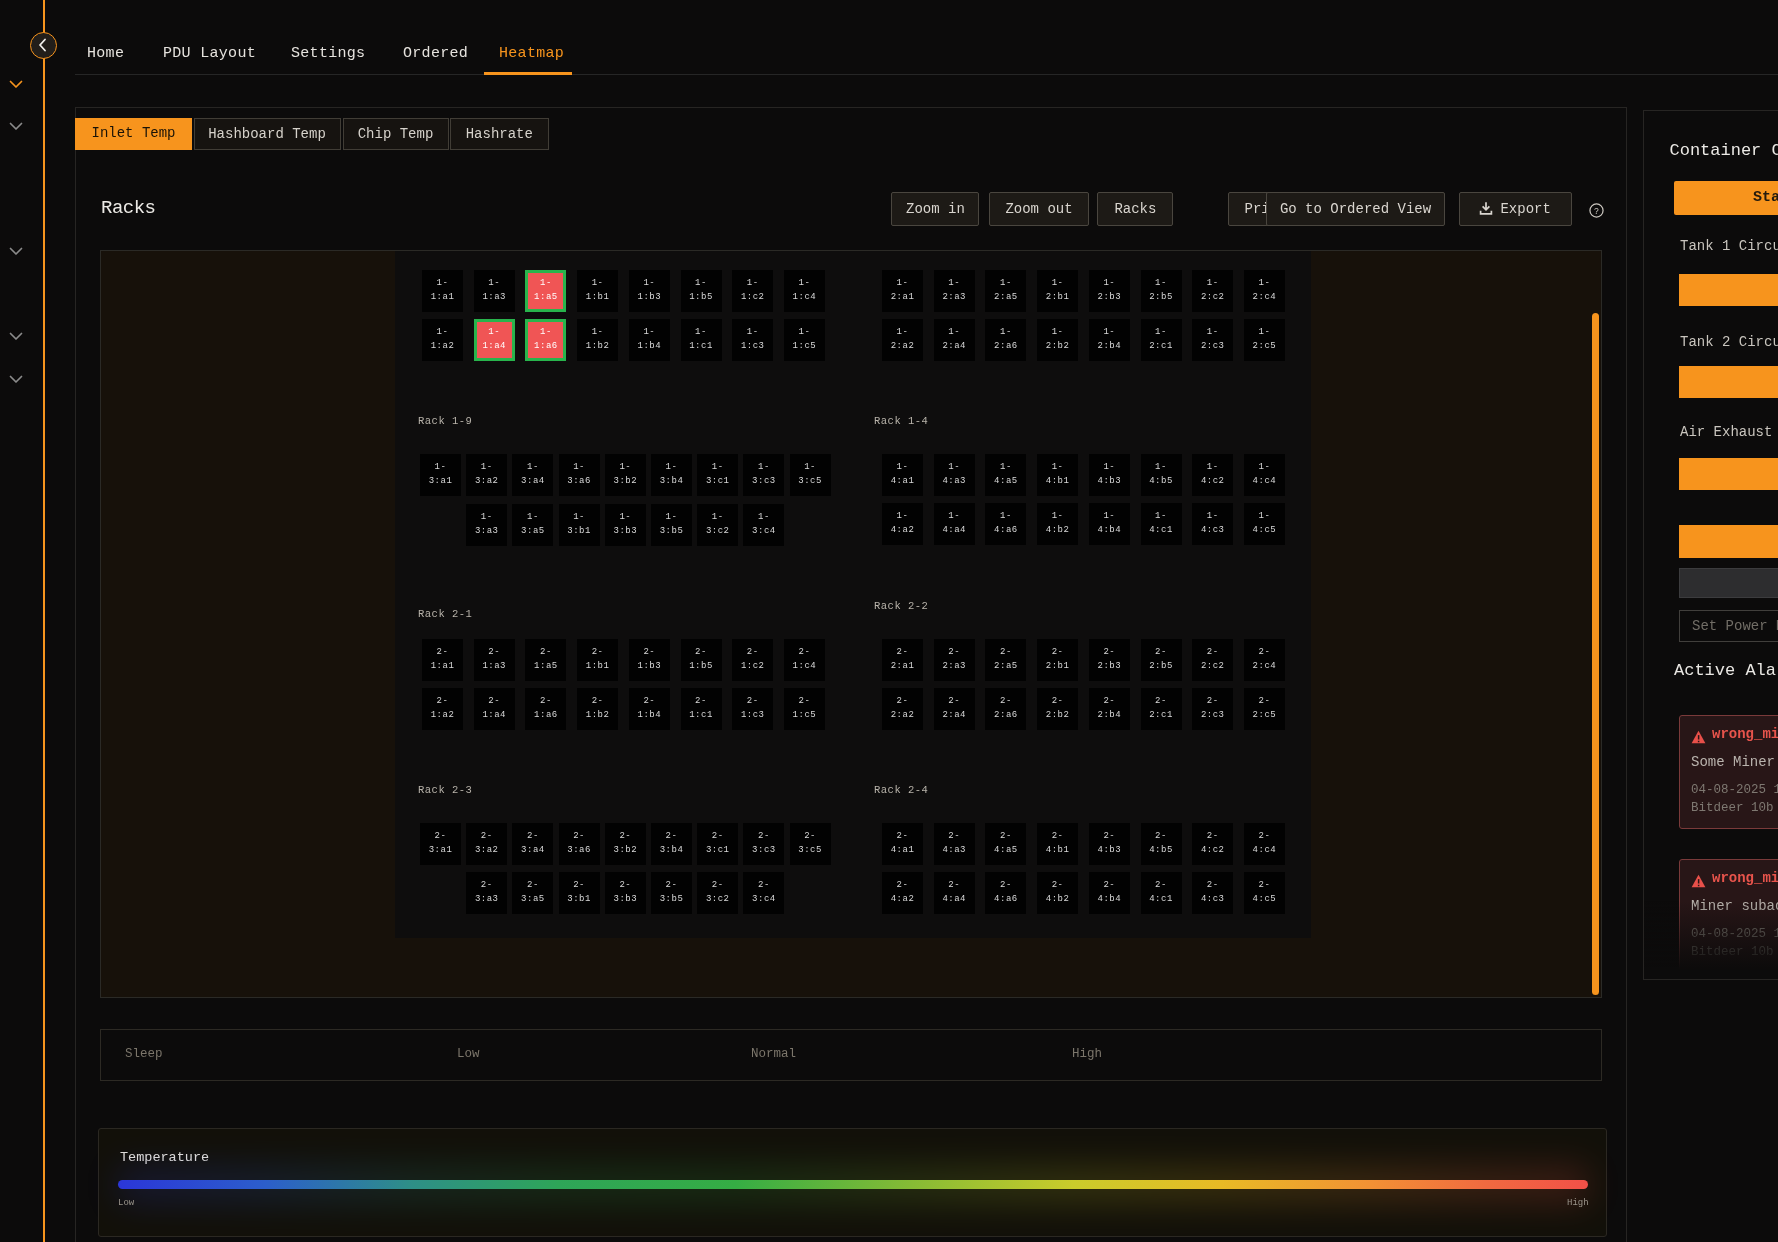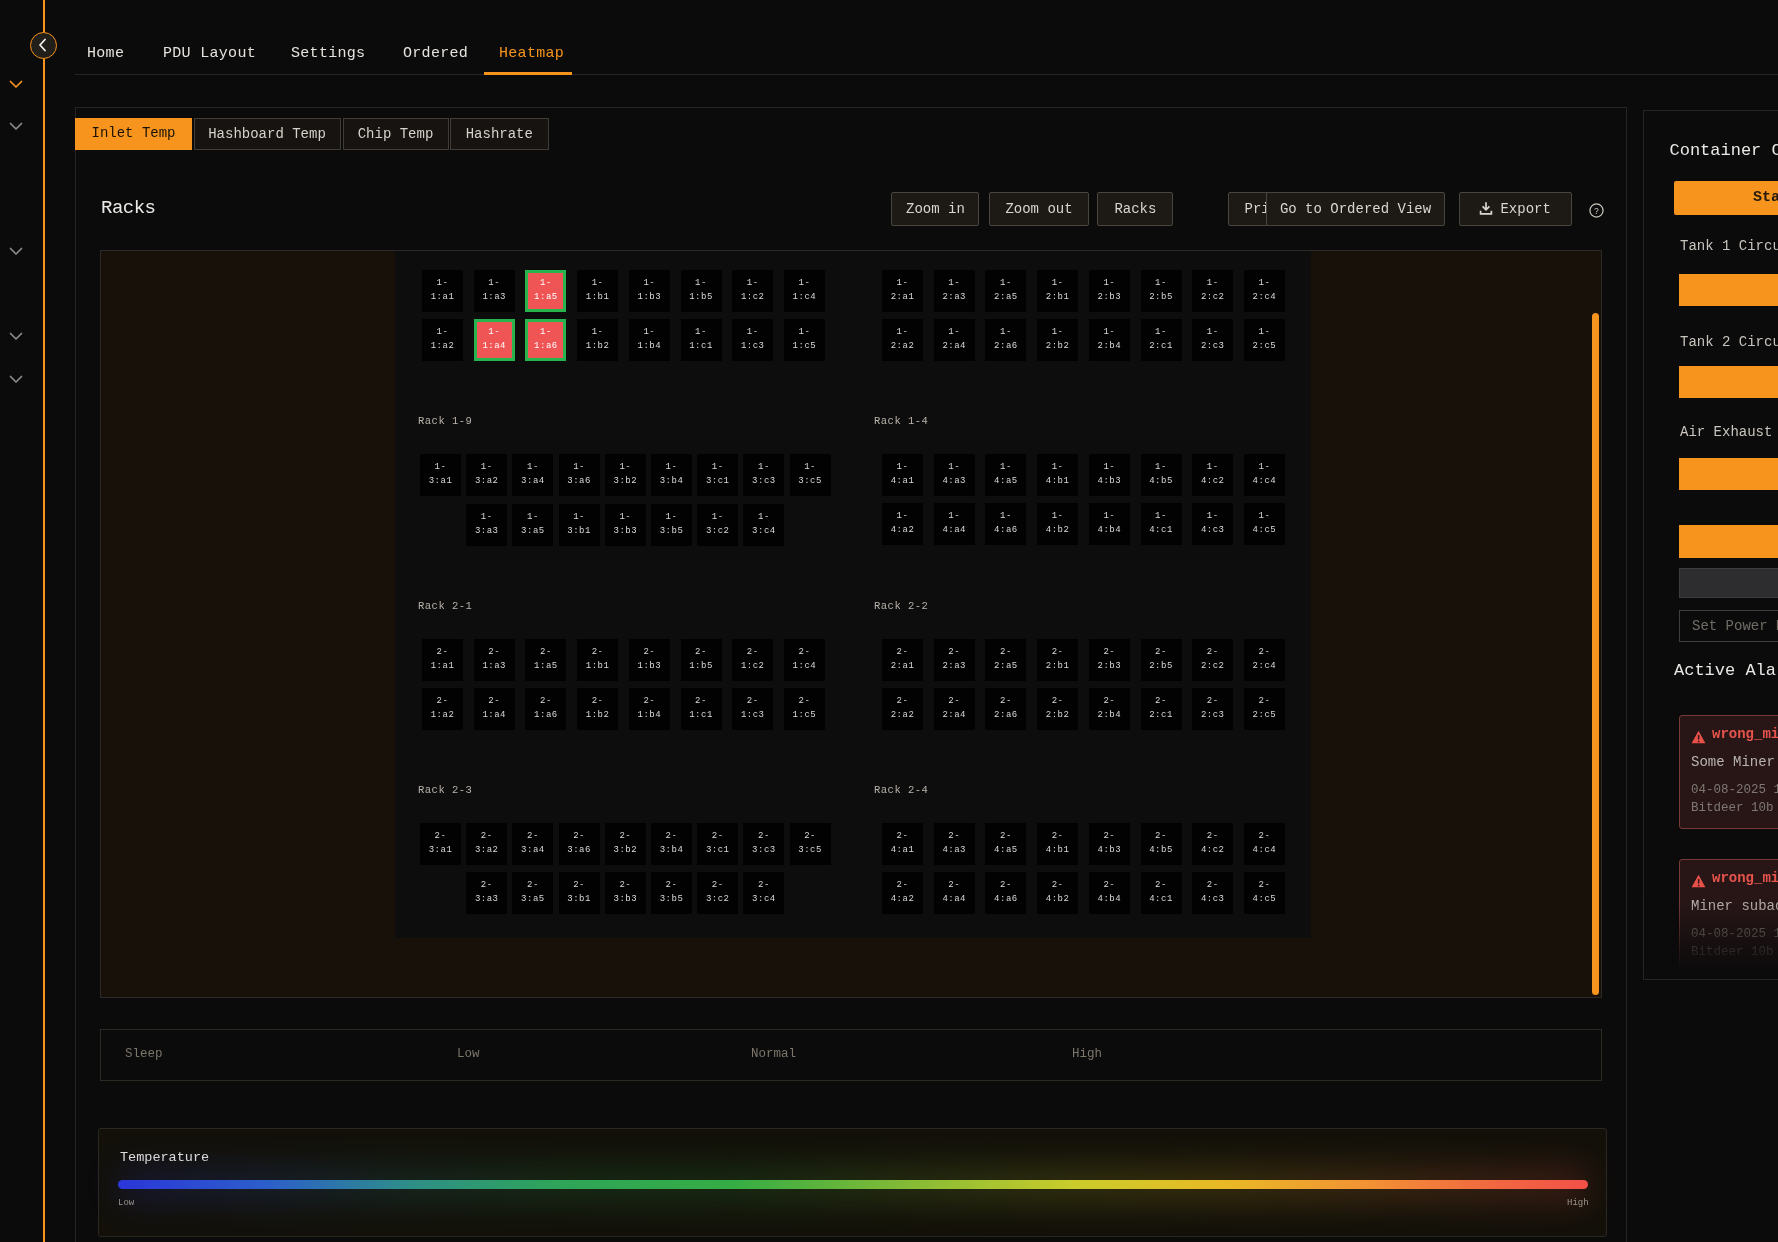--- a/index.html
+++ b/index.html
@@ -183,21 +183,21 @@
         <div class="cell" style="left:1091.2px;top:203px">1-<br>4:c2</div>
         <div class="cell" style="left:1142.9px;top:203px">1-<br>4:c4</div>
         <div class="cell" style="left:781.0px;top:252px">1-<br>4:a2</div>
         <div class="cell" style="left:832.7px;top:252px">1-<br>4:a4</div>
         <div class="cell" style="left:884.4px;top:252px">1-<br>4:a6</div>
         <div class="cell" style="left:936.1px;top:252px">1-<br>4:b2</div>
         <div class="cell" style="left:987.8px;top:252px">1-<br>4:b4</div>
         <div class="cell" style="left:1039.5px;top:252px">1-<br>4:c1</div>
         <div class="cell" style="left:1091.2px;top:252px">1-<br>4:c3</div>
         <div class="cell" style="left:1142.9px;top:252px">1-<br>4:c5</div>
-        <div class="rlbl" style="left:320px;top:347px">Rack 2-1</div>
+        <div class="rlbl" style="left:320px;top:355px">Rack 2-1</div>
         <div class="rlbl" style="left:776px;top:347px">Rack 2-2</div>
         <div class="cell" style="left:321.0px;top:388px">2-<br>1:a1</div>
         <div class="cell" style="left:372.7px;top:388px">2-<br>1:a3</div>
         <div class="cell" style="left:424.4px;top:388px">2-<br>1:a5</div>
         <div class="cell" style="left:476.1px;top:388px">2-<br>1:b1</div>
         <div class="cell" style="left:527.8px;top:388px">2-<br>1:b3</div>
         <div class="cell" style="left:579.5px;top:388px">2-<br>1:b5</div>
         <div class="cell" style="left:631.2px;top:388px">2-<br>1:c2</div>
         <div class="cell" style="left:682.9px;top:388px">2-<br>1:c4</div>
         <div class="cell" style="left:321.0px;top:437px">2-<br>1:a2</div>

